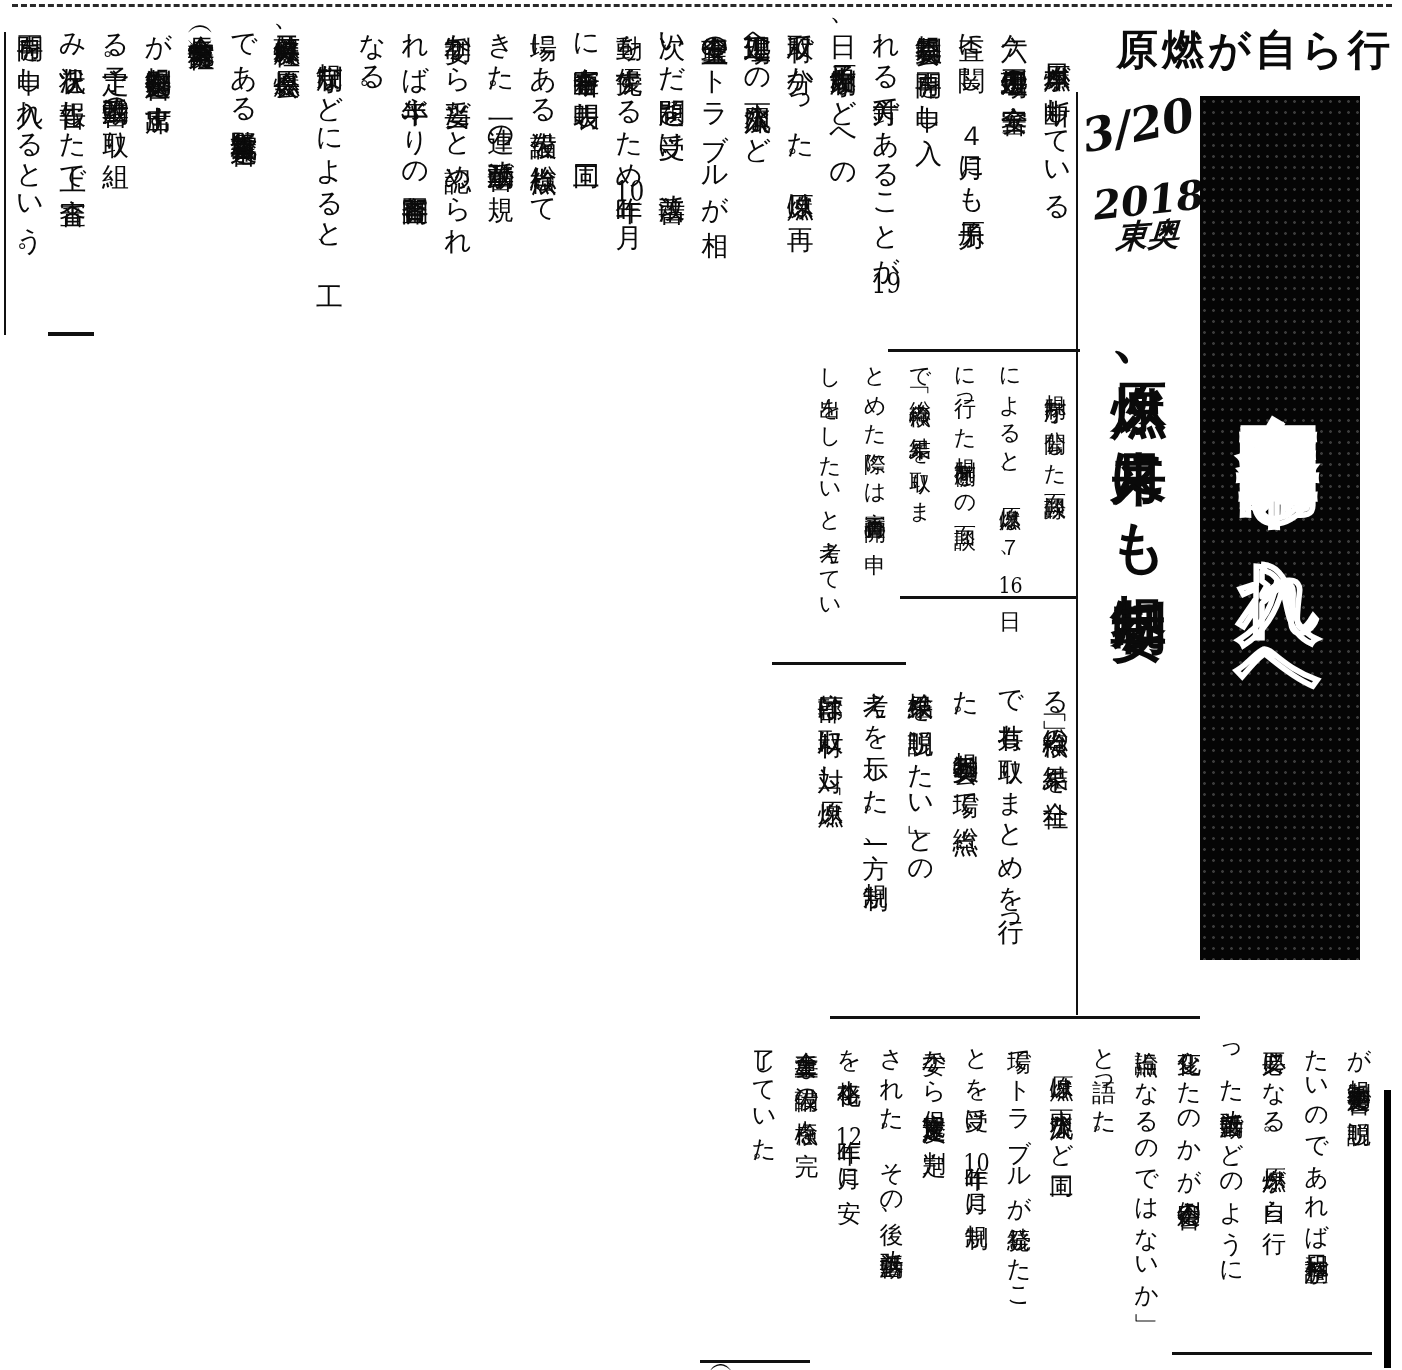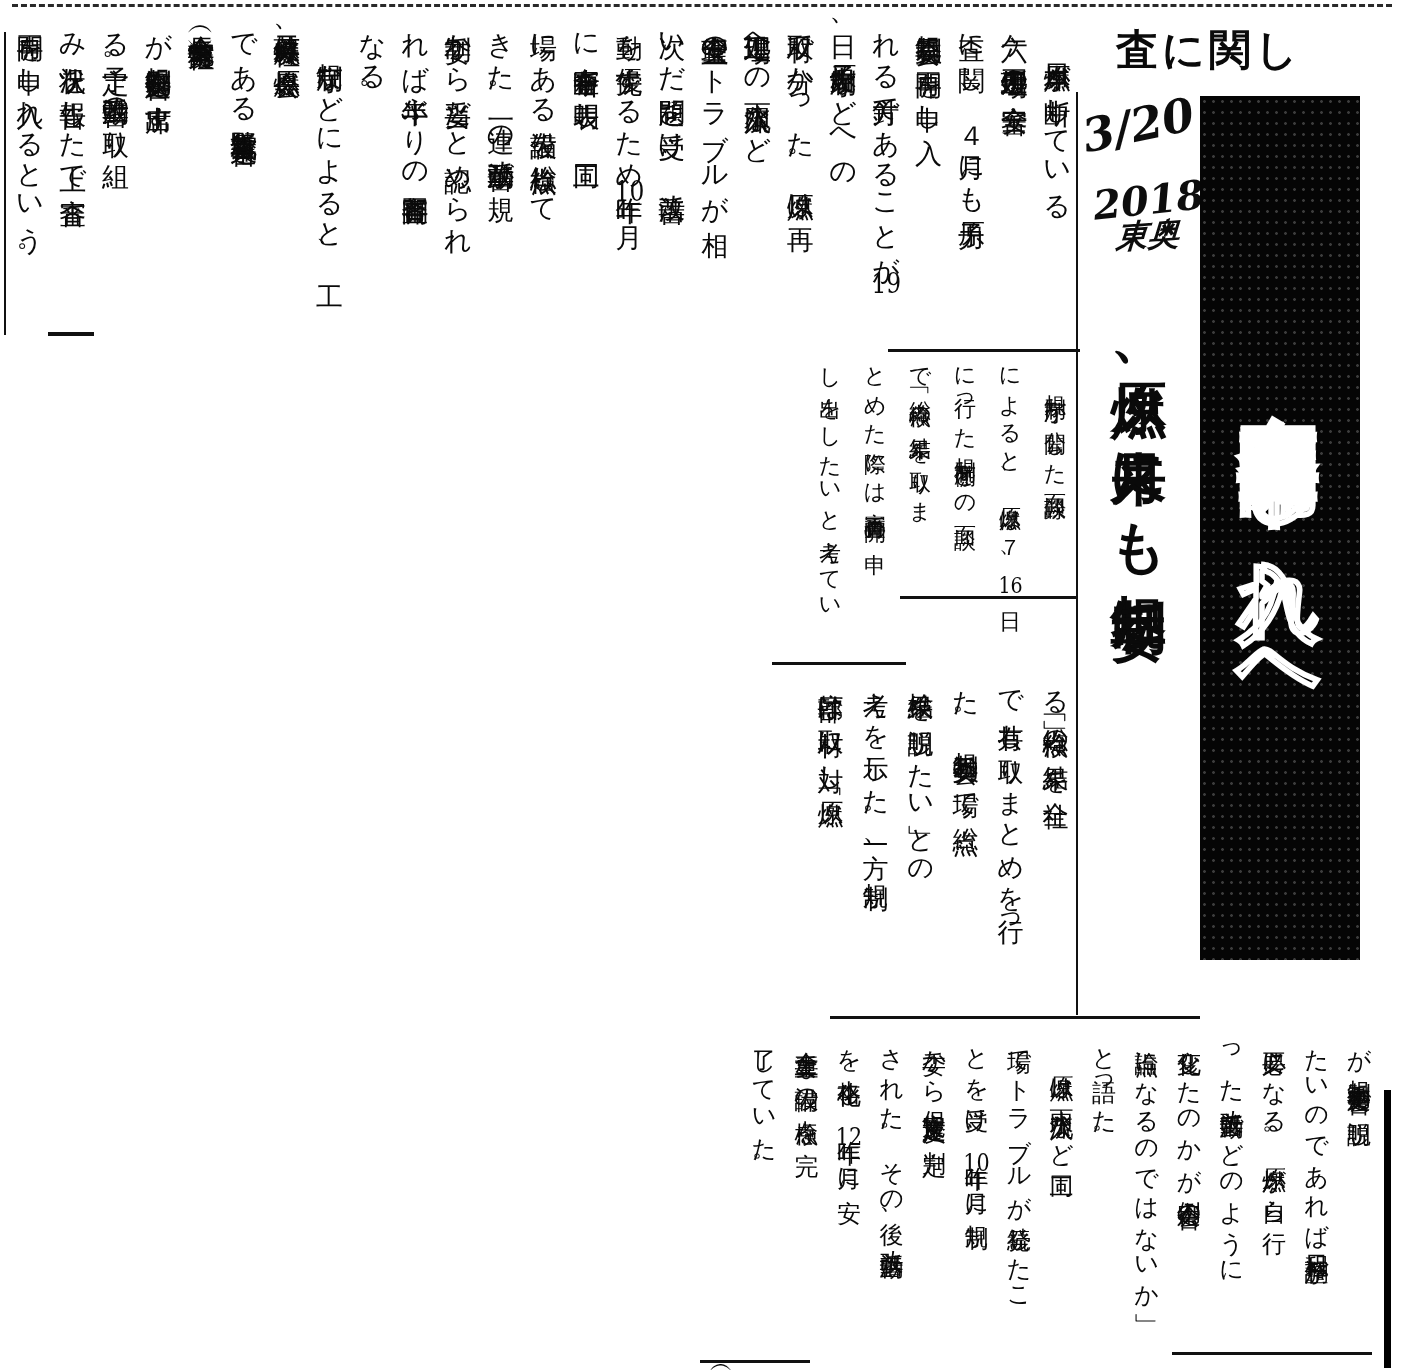--- a/index.html
+++ b/index.html
@@ -73,21 +73,21 @@
   <div class="hrule" style="left:48px;top:332px;width:46px;height:4px;"></div>
   <div class="hrule" style="left:888px;top:349px;width:192px;"></div>
   <div class="hrule" style="left:900px;top:596px;width:176px;"></div>
   <div class="hrule" style="left:772px;top:662px;width:134px;"></div>
   <div class="hrule" style="left:830px;top:1016px;width:370px;"></div>
   <div class="vrule" style="left:1076px;top:92px;height:923px;"></div>
   <div class="vrule-thick" style="left:1384px;top:1090px;height:278px;"></div>
   <div class="hrule" style="left:700px;top:1360px;width:110px;"></div>
   <div class="hrule" style="left:1172px;top:1352px;width:200px;"></div>
 
-  <div class="kicker">査に関し</div>
+  <div class="kicker">原燃が自ら行</div>
 
   <div>
     <span class="hw hw1">3/20</span>
     <span class="hw hw2">2018</span>
     <span class="hw hw3">東奥</span>
   </div>
 
   <div class="headline-box">
     <span class="headline-text">審査再開申し入れへ</span>
   </div>

